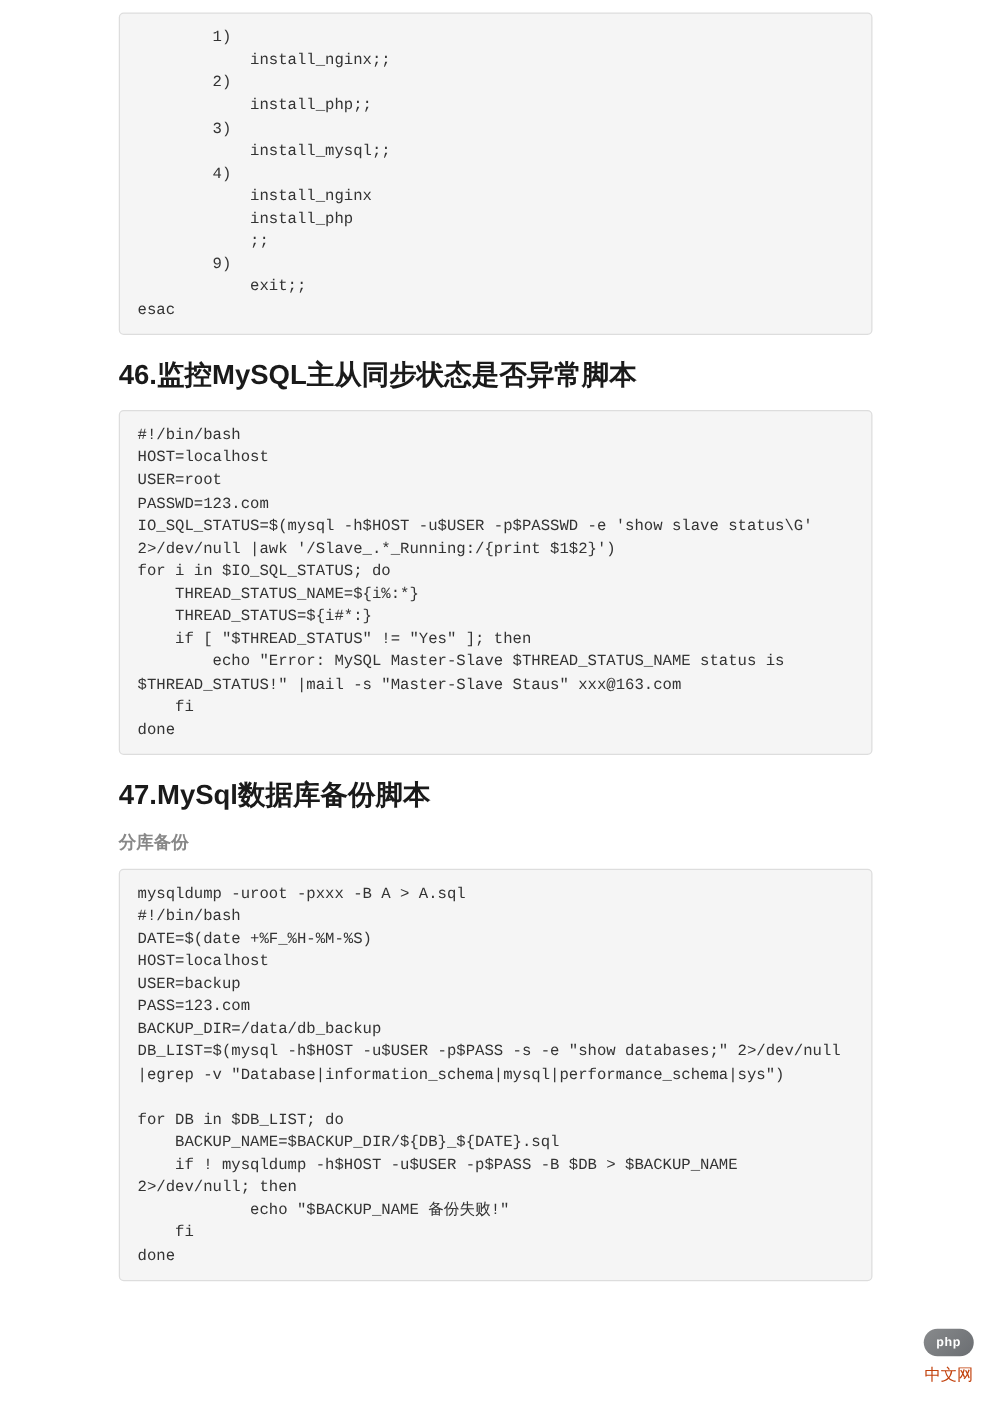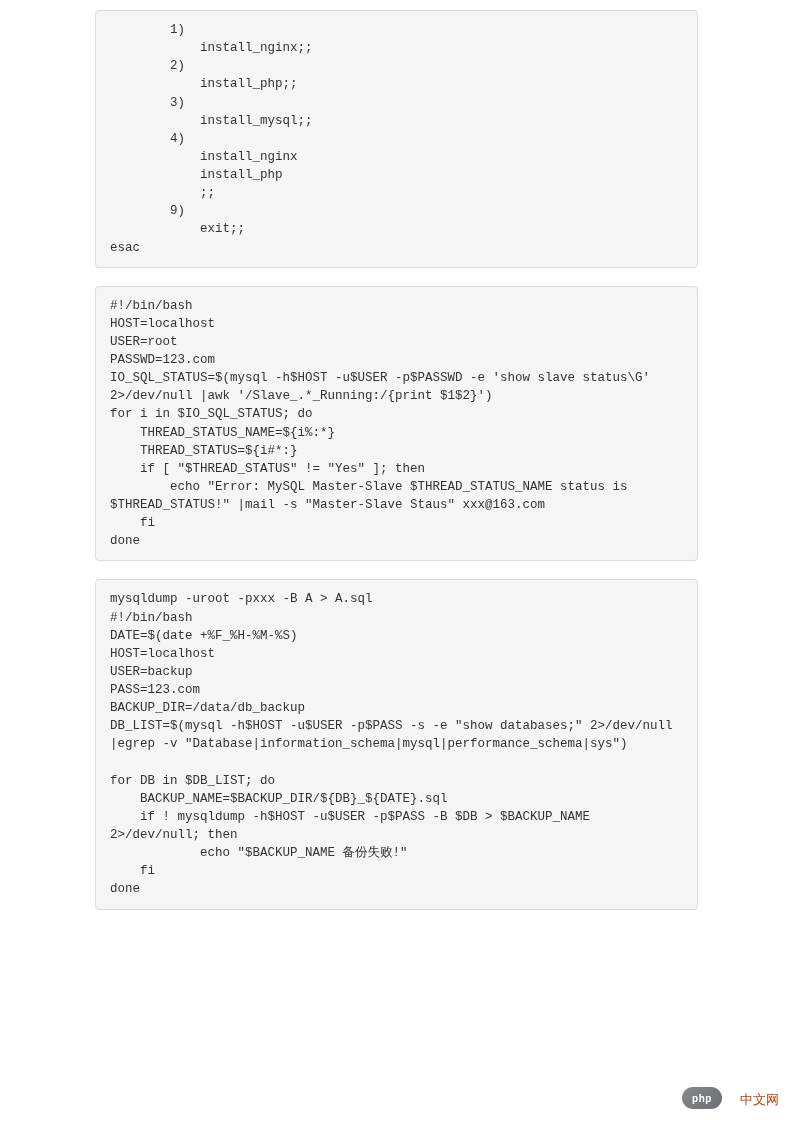--- a/index.html
+++ b/index.html
@@ -38,22 +38,23 @@
     font-size: 14px;
     color: #888;
     font-weight: 700;
     margin: 4px 0 12px 0;
   }
   .watermark {
     position: absolute;
     right: 14px;
     bottom: 14px;
     display: flex;
-    align-items: flex-end;
-    gap: 18px;
+    align-items: center;
+    gap: 6px;
+    flex-direction: column;
   }
   .wm-logo {
     width: 40px;
     height: 22px;
     background: linear-gradient(135deg, #888a8c 0%, #6b6e72 100%);
     border-radius: 11px;
     display: flex;
     align-items: center;
     justify-content: center;
     color: #fff;
@@ -80,35 +81,38 @@
         3)
             install_mysql;;
         4)
             install_nginx
             install_php
             ;;
         9)
             exit;;
 esac</div>
 
+  <h2 class="section">46.监控MySQL主从同步状态是否异常脚本</h2>
 
   <div class="code-block">#!/bin/bash
 HOST=localhost
 USER=root
 PASSWD=123.com
 IO_SQL_STATUS=$(mysql -h$HOST -u$USER -p$PASSWD -e 'show slave status\G' 2&gt;/dev/null |awk '/Slave_.*_Running:/{print $1$2}')
 for i in $IO_SQL_STATUS; do
     THREAD_STATUS_NAME=${i%:*}
     THREAD_STATUS=${i#*:}
     if [ "$THREAD_STATUS" != "Yes" ]; then
         echo "Error: MySQL Master-Slave $THREAD_STATUS_NAME status is $THREAD_STATUS!" |mail -s "Master-Slave Staus" xxx@163.com
     fi
 done</div>
 
+  <h2 class="section">47.MySql数据库备份脚本</h2>
 
+  <div class="sub-label">分库备份</div>
 
   <div class="code-block">mysqldump -uroot -pxxx -B A &gt; A.sql
 #!/bin/bash
 DATE=$(date +%F_%H-%M-%S)
 HOST=localhost
 USER=backup
 PASS=123.com
 BACKUP_DIR=/data/db_backup
 DB_LIST=$(mysql -h$HOST -u$USER -p$PASS -s -e "show databases;" 2&gt;/dev/null |egrep -v "Database|information_schema|mysql|performance_schema|sys")
 

